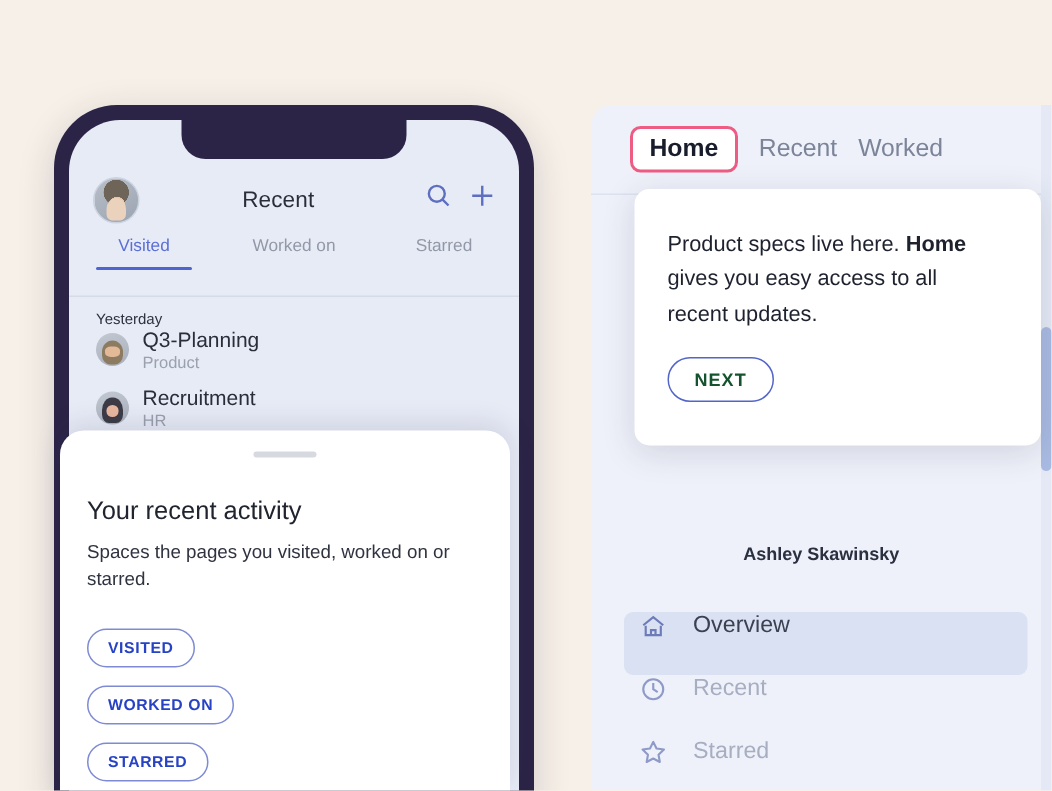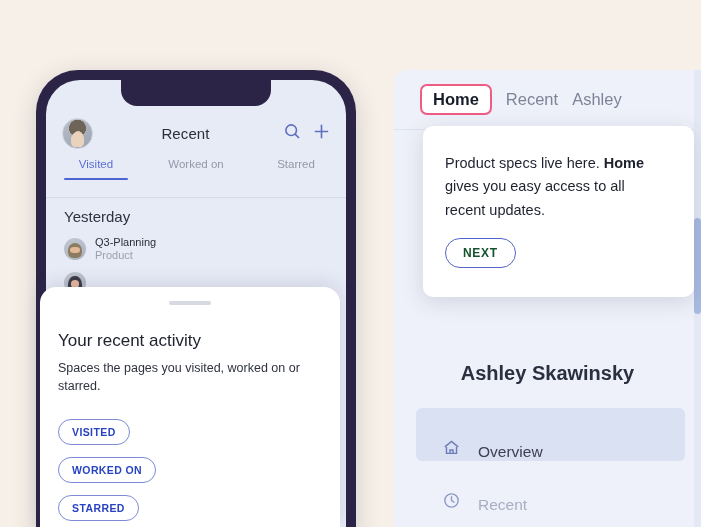--- a/index.html
+++ b/index.html
@@ -78,37 +78,37 @@
     content:"";position:absolute;left:18%;right:18%;bottom:-10px;
     height:2.5px;background:#4F63D2;border-radius:2px;
   }
   .ph-divider{
     position:absolute;top:117px;left:0;right:0;height:1px;
     background:#D6DBE8;
   }
 
   
   .ph-list{position:absolute;top:128px;left:18px;right:14px;}
-  .list-head{font-size:15px;color:#2E3240;margin-bottom:11px;}
+  .list-head{font-size:10px;color:#2E3240;margin-bottom:0;}
   .list-row{display:flex;align-items:center;gap:9px;margin-bottom:10px;}
   .row-av{
     width:22px;height:22px;border-radius:50%;flex:0 0 auto;
     position:relative;overflow:hidden;
     background:linear-gradient(160deg,#C3C9D2,#A7AFBC);
   }
   .row-av.a1:after{content:"";position:absolute;left:18%;top:22%;width:64%;height:70%;
     background:#8C7B60;border-radius:50% 50% 40% 40%;}
   .row-av.a1:before{content:"";position:absolute;left:28%;top:40%;width:44%;height:30%;
     background:#E2BA98;border-radius:40%;z-index:2;}
   .row-av.a2:after{content:"";position:absolute;left:20%;top:18%;width:60%;height:76%;
     background:#3C3B46;border-radius:50% 50% 35% 35%;}
   .row-av.a2:before{content:"";position:absolute;left:30%;top:38%;width:40%;height:36%;
     background:#E8B7A0;border-radius:45%;z-index:2;}
   .row-txt{line-height:1.12;}
-  .row-title{font-size:11px;color:#2A2D3A;}
+  .row-title{font-size:14px;color:#2A2D3A;}
   .row-sub{font-size:11px;color:#9AA0AE;margin-top:1px;}
 
   
   .sheet{
     position:absolute;
     left:40px; top:287px; width:300px; height:240px;
     background:#FFFFFF;
     border-radius:16px 16px 0 0;
     box-shadow:0 -4px 18px rgba(50,45,80,.13);
     z-index:20;
@@ -143,26 +143,26 @@
   .p-tab{font-size:16.5px;color:#7C8499;}
   .p-tab.sel{
     color:#191C2B;font-weight:bold;
     border:2px solid #EE5C84;border-radius:7px;
     padding:4px 11px;background:#fff;
   }
   .panel-rule{position:absolute;top:59px;left:0;right:0;height:1px;background:#DDE2EF;}
 
   .p-name{
     position:absolute;top:292px;left:0;right:0;text-align:center;
-    font-size:20px;font-weight:bold;color:#2A3040;
+    font-size:12px;font-weight:bold;color:#2A3040;
   }
   .p-menu{position:absolute;top:338px;left:22px;right:16px;}
   .p-item{
-    display:flex;align-items:flex-end;gap:17px;
-    height:53px;padding-left:26px;border-radius:6px;
+    display:flex;align-items:flex-start;gap:17px;
+    height:42px;padding-left:10px;border-radius:6px;
     font-size:15.5px;color:#A7AEC2;
   }
   .p-item.active{background:#D9E1F2;color:#3C4152;}
   .p-ic{stroke:#8E9AC7;fill:none;stroke-width:1.5;flex:0 0 auto;}
   .p-item.active .p-ic{stroke:#6D7CB8;}
 
   
   .tip{
     position:absolute;
     left:423px; top:126px; width:271px; height:171px;
@@ -233,20 +233,24 @@
         <div class="list-row">
           <div class="row-av a1"></div>
           <div class="row-txt">
             <div class="row-title">Q3-Planning</div>
             <div class="row-sub">Product</div>
           </div>
         </div>
 
         <div class="list-row">
           <div class="row-av a2"></div>
+          <div class="row-txt">
+            <div class="row-title">Recruitment</div>
+            <div class="row-sub">HR</div>
+          </div>
         </div>
       </div>
     </div>
   </div>
 
   <div class="sheet">
     <div class="handle"></div>
     <div class="sheet-body">
       <h2 class="sheet-title">Your recent activity</h2>
       <p class="sheet-desc">Spaces the pages you visited, worked on or starred.</p>
@@ -255,21 +259,21 @@
         <div class="chip">WORKED ON</div>
         <div class="chip">STARRED</div>
       </div>
     </div>
   </div>
 
   <div class="panel">
     <div class="panel-tabs">
       <div class="p-tab sel">Home</div>
       <div class="p-tab">Recent</div>
-      <div class="p-tab">Ashley</div>
+      <div class="p-tab">Worked</div>
     </div>
     <div class="panel-rule"></div>
 
     <div class="p-name">Ashley Skawinsky</div>
 
     <div class="p-menu">
       <div class="p-item active">
         <span>
           <svg width="19" height="19" viewBox="0 0 20 20">
               <path class="p-ic" d="M3 9.3 10 3.6l7 5.7"></path>

